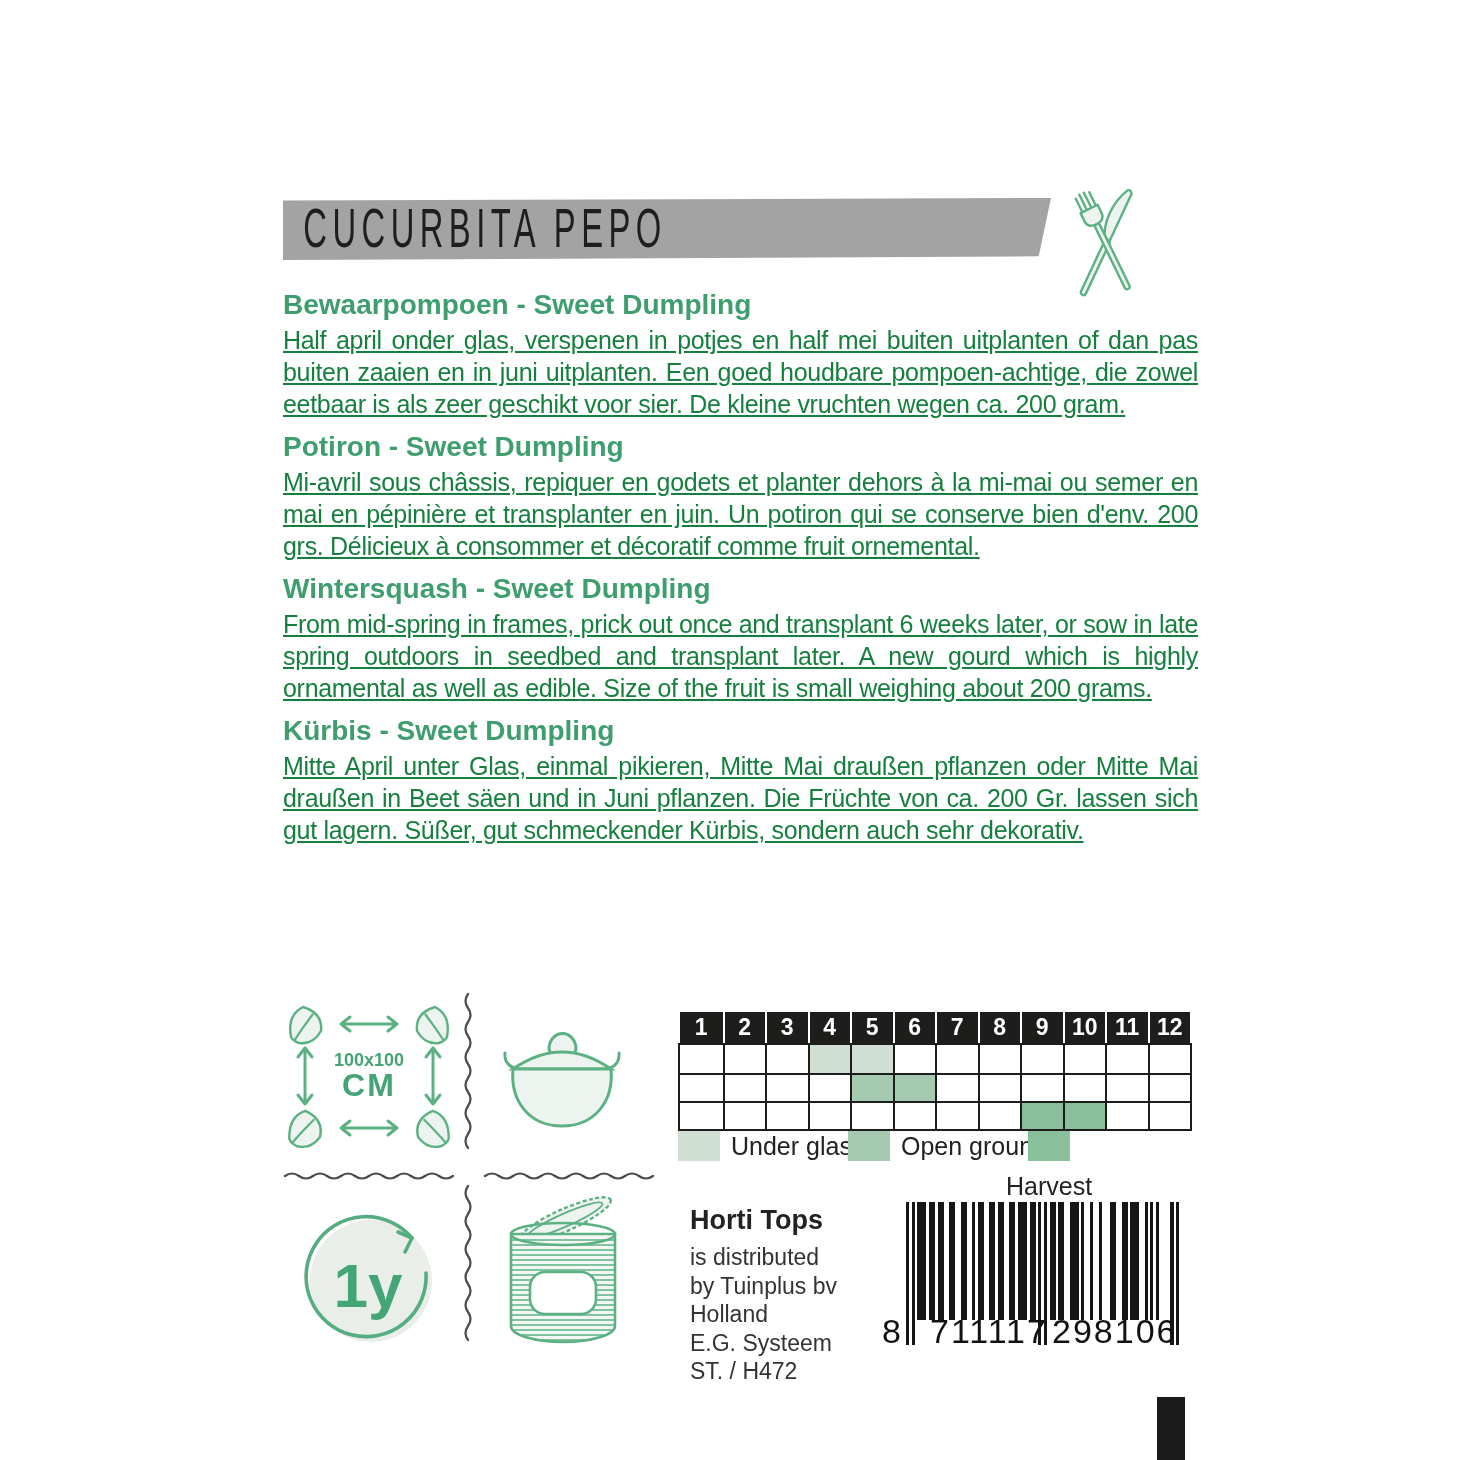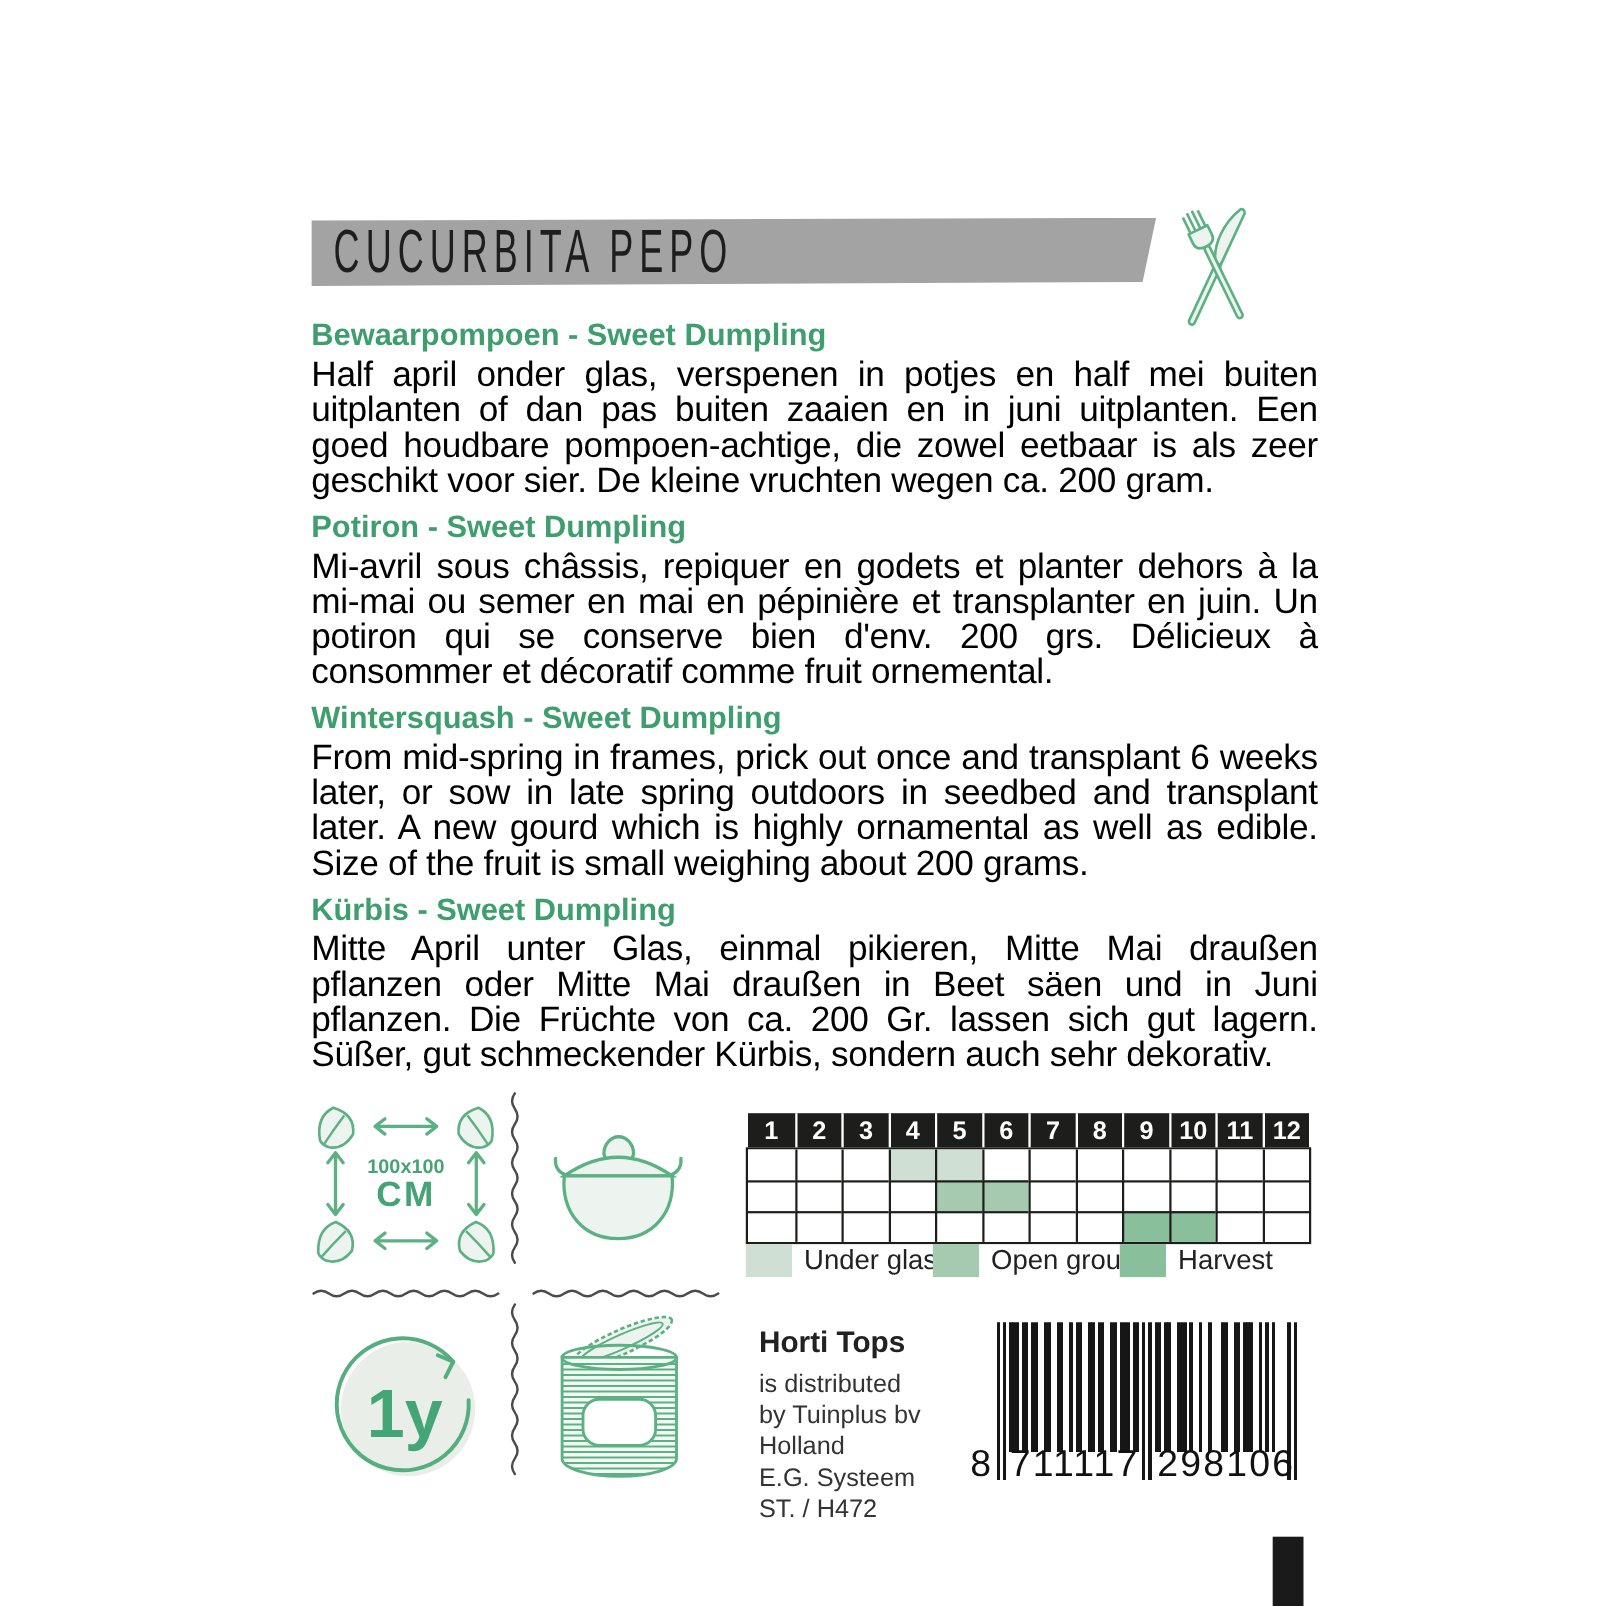--- a/index.html
+++ b/index.html
@@ -10,22 +10,22 @@
   .banner{position:absolute;left:283px;top:198px;width:768px;height:62px;background:#a3a3a3;
           clip-path:polygon(0 4%,100% 0,98.4% 94%,0 100%);display:flex;align-items:center;}
   .banner .species{display:inline-block;font-size:42px;font-weight:400;color:#1e1e1e;
           letter-spacing:7px;transform:scale(0.78,1.32);transform-origin:0 50%;
           padding-left:26px;white-space:nowrap;}
   .cutlery{position:absolute;left:1070px;top:180px;}
 
   
   .content{position:absolute;left:283px;top:290px;width:915px;}
   .section h2{margin:0 0 4px 0;font-size:28px;line-height:30px;font-weight:bold;color:#3f9e6e;}
-  .section p{margin:0 0 12px 0;font-size:32px;line-height:32px;letter-spacing:-0.3px;
-             text-align:justify;color:#000000;}
+  .section p{margin:0 0 12px 0;font-size:25px;line-height:32px;letter-spacing:-0.3px;
+             text-align:justify;color:#15803d;text-decoration:underline;}
   .section{margin-bottom:8px;}
 
   
   .icon-overlay{position:absolute;left:283px;top:988px;}
   .wave{stroke:#4b4b4b;stroke-width:2.2;fill:none;stroke-linecap:round;}
   .spacing-grid{position:absolute;left:288px;top:1000px;width:162px;height:152px;
       display:grid;grid-template-columns:34px 94px 34px;grid-template-rows:48px 56px 48px;
       align-items:center;justify-items:center;}
   .spacing-text{text-align:center;color:#46a376;font-weight:bold;line-height:1.02;}
   .spacing-text .v1{font-size:18px;}
@@ -56,21 +56,21 @@
 
   
   .distributor{position:absolute;left:690px;top:1205px;width:210px;}
   .distributor .name{font-size:27px;font-weight:bold;color:#222;margin-bottom:7px;}
   .distributor .line{font-size:23px;line-height:28.5px;color:#333;}
   .barcode{position:absolute;left:878px;top:1202px;width:314px;height:152px;}
   .barcode svg{position:absolute;left:0;top:0;}
   .bc-digit{position:absolute;font-size:34px;color:#111;top:110px;letter-spacing:2px;
       font-family:"Liberation Sans",sans-serif;}
   .bc-d0{left:4px;}
-  .bc-g1{left:40px;width:118px;text-align:center;}
+  .bc-g1{left:52px;width:118px;text-align:center;}
   .bc-g2{left:174px;width:118px;text-align:center;}
 
   .corner-mark{position:absolute;left:1157px;top:1397px;width:28px;height:63px;background:#1a1a1a;}
 
   .ico-stroke{stroke:#5cb183;fill:#edf3ee;}
   .ico-line{stroke:#5cb183;fill:none;}
 </style>
 </head>
 <body>
 
@@ -256,21 +256,21 @@
   </div>
   <div class="legend">
       <div class="legend-item" style="left: 0px;">
         <span class="legend-swatch" style="background: rgb(207, 223, 211);"></span>
         <span class="legend-label">Under glass</span>
       </div>
       <div class="legend-item" style="left: 170px;">
         <span class="legend-swatch" style="background: rgb(166, 202, 176);"></span>
         <span class="legend-label">Open ground</span>
       </div>
-      <div class="legend-item" style="left: 340px;">
+      <div class="legend-item" style="left: 328px; flex-direction: column;">
         <span class="legend-swatch" style="background: rgb(138, 191, 155);"></span>
         <span class="legend-label">Harvest</span>
       </div>
     </div>
 
   <div class="distributor">
     <div class="name">Horti Tops</div>
     <div class="line">is distributed</div>
     <div class="line">by Tuinplus bv</div>
     <div class="line">Holland</div>

